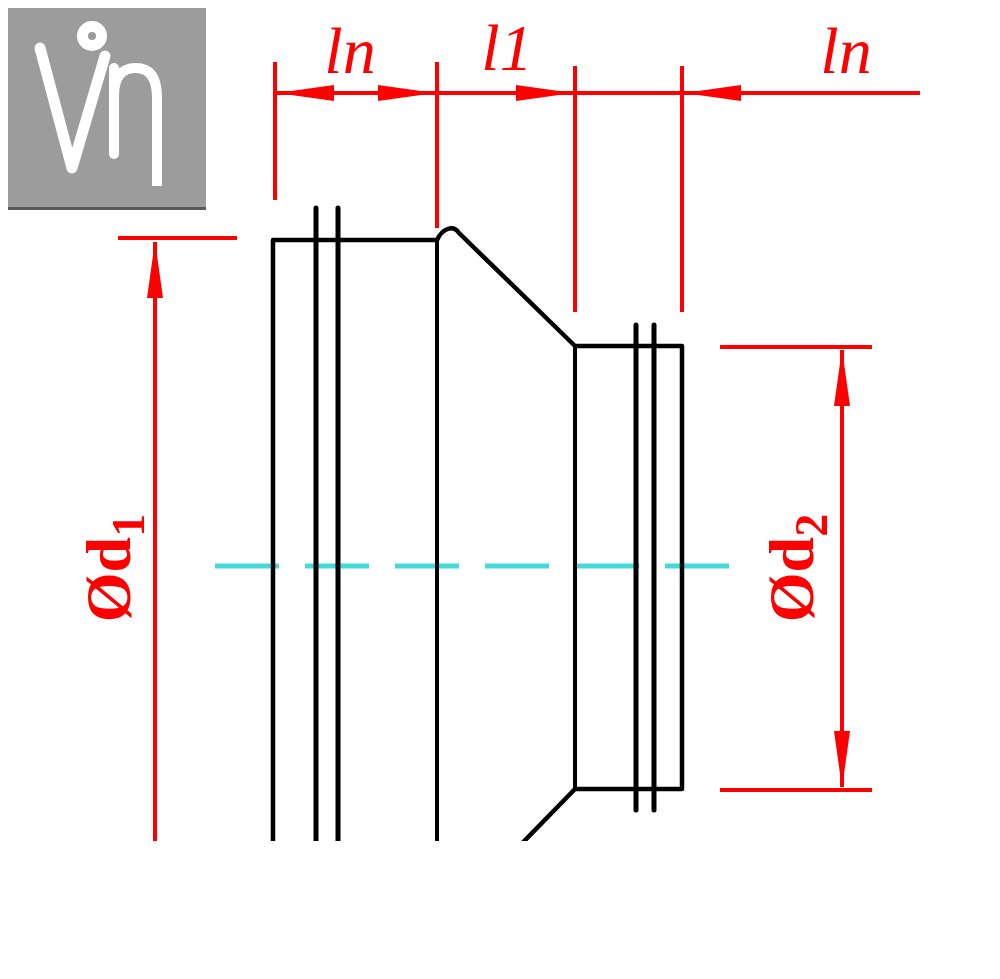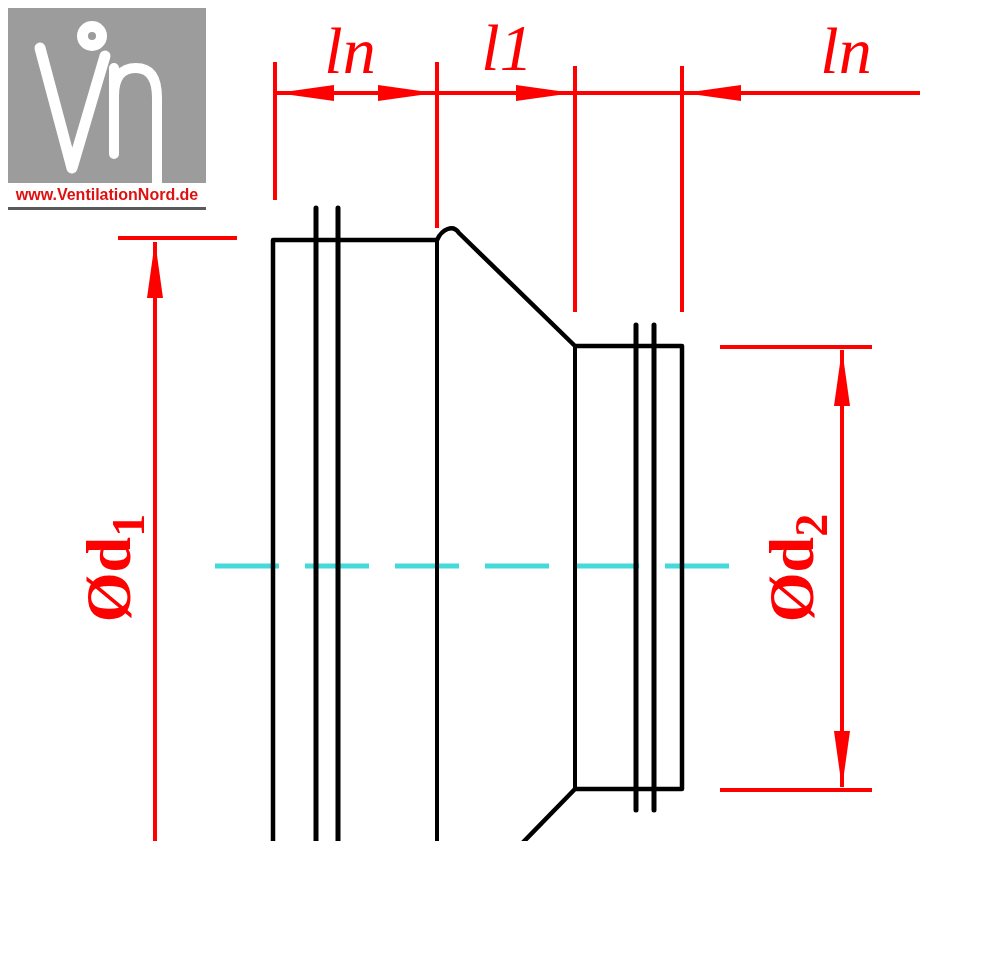--- a/index.html
+++ b/index.html
@@ -128,18 +128,15 @@
     </g>
   </svg>
 
   <div class="logo">
     <svg class="logo-mark" width="198" height="178" viewBox="0 0 198 178">
       <path d="M32,40 L64,160 L97,48" stroke="#ffffff" stroke-width="11" fill="none" stroke-linecap="round" stroke-linejoin="round"></path>
       <path d="M106,60 L106,146 M106,88 Q106,60 128,60 Q149,60 149,90 L149,184" stroke="#ffffff" stroke-width="10" fill="none" stroke-linecap="round"></path>
       <circle cx="84" cy="28" r="15" fill="#ffffff"></circle>
       <circle cx="84" cy="28" r="4" fill="#9c9c9c"></circle>
     </svg>
-    <div class="logo-strip">
-      <span class="logo-url">www.VentilationNord.de</span>
-    </div>
   </div>
 
 </div>
 
 </body></html>

